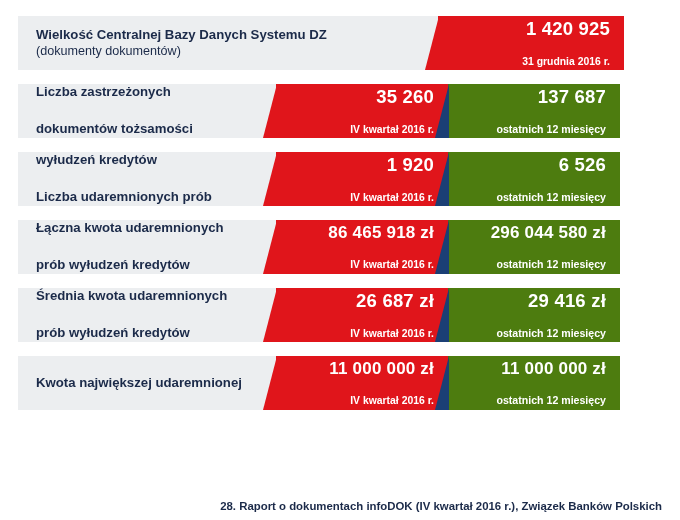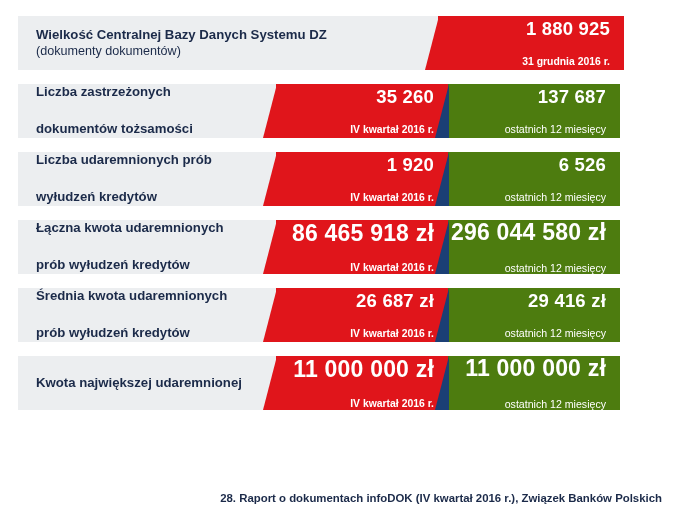--- a/index.html
+++ b/index.html
@@ -56,31 +56,31 @@
   .val-cell.red { background: #e0151b; }
   .val-cell.blue { background: #4d7c0f; }
   .val-num {
     font-weight: bold;
     font-size: 18.5px;
     line-height: 1.05;
     letter-spacing: 0.2px;
     white-space: nowrap;
   }
   .val-num.big {
-    font-size: 23px;
+    font-size: 17px;
   }
   .val-sub {
     font-size: 10.4px;
     font-weight: bold;
     margin-top: 17px;
     white-space: nowrap;
     text-align: center;
   }
   .val-sub.light {
-    font-weight: normal;
+    font-weight: bold;
     font-size: 10.6px;
     padding-left: 9px;
   }
   
   .skew-left {
     position: absolute;
     left: -13px;
     top: 0;
     width: 14px;
     height: 100%;
@@ -93,40 +93,40 @@
   
   .row1 .label-cell { width: 420px; }
   .row1 .val-cell { width: 186px; }
 
   .row-std .label-cell { width: 258px; gap: 20px; }
   .row-std .val-cell { width: 172px; }
 
   .footer {
     position: absolute;
     right: 18px;
-    bottom: 16px;
+    bottom: 8px;
     font-size: 11.4px;
     color: #1b2a49;
     font-weight: bold;
     white-space: nowrap;
   }
 </style>
 </head>
 <body>
 
 <div id="infographic">
 
   <div class="row row1">
     <div class="label-cell">
       <span>Wielkość Centralnej Bazy Danych Systemu DZ</span>
       <span class="sub">(dokumenty dokumentów)</span>
     </div>
     <div class="val-cell red">
       <div class="skew-left red"></div>
-      <span class="val-num">1 880 925</span>
+      <span class="val-num">1 420 925</span>
       <span class="val-sub">31 grudnia 2016 r.</span>
     </div>
   </div>
 
   <div class="row row-std">
     <div class="label-cell">
       <span>Liczba zastrzeżonych</span>
       <span>dokumentów tożsamości</span>
     </div>
     <div class="val-cell red">
@@ -136,22 +136,22 @@
     </div>
     <div class="val-cell blue">
       <div class="skew-left blue"></div>
       <span class="val-num">137 687</span>
       <span class="val-sub light">ostatnich 12 miesięcy</span>
     </div>
   </div>
 
   <div class="row row-std">
     <div class="label-cell">
+      <span>wyłudzeń kredytów</span>
       <span>Liczba udaremnionych prób</span>
-      <span>wyłudzeń kredytów</span>
     </div>
     <div class="val-cell red">
       <div class="skew-left red"></div>
       <span class="val-num">1 920</span>
       <span class="val-sub">IV kwartał 2016 r.</span>
     </div>
     <div class="val-cell blue">
       <div class="skew-left blue"></div>
       <span class="val-num">6 526</span>
       <span class="val-sub light">ostatnich 12 miesięcy</span>

